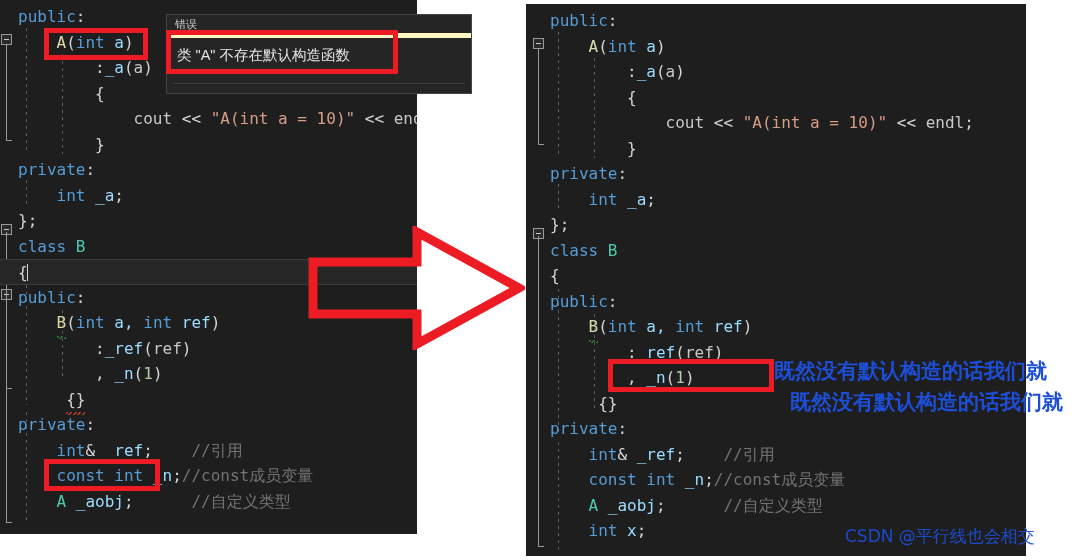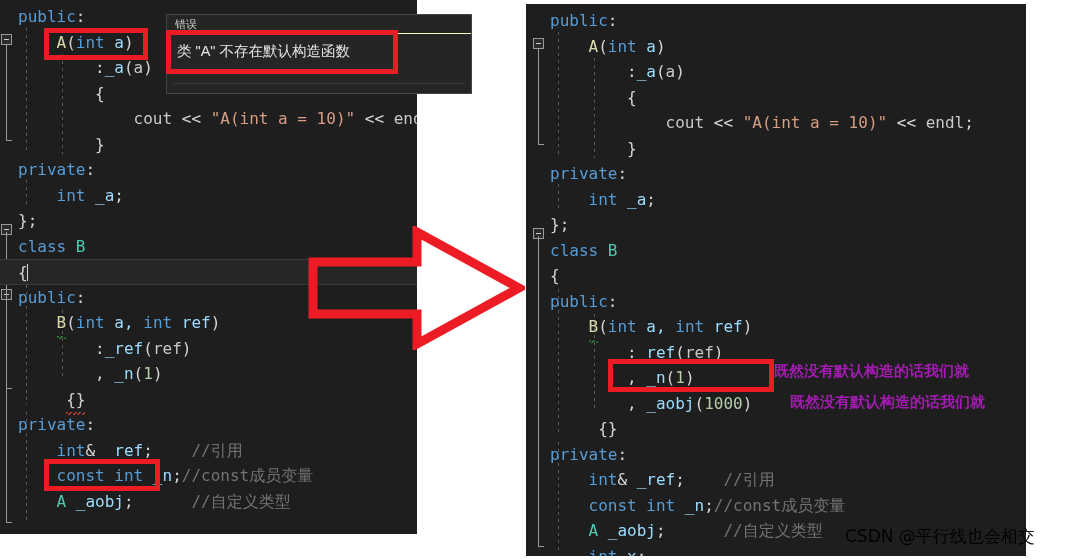--- a/index.html
+++ b/index.html
@@ -137,21 +137,21 @@
     border: 1px solid #454545;
     box-sizing: border-box;
     z-index: 6;
   }
   #tooltip .tt-header {
     height: 18px;
     line-height: 18px;
     font-size: 11px;
     color: #cfcfcf;
     padding-left: 8px;
-    border-bottom: 1px solid #fef9c3;
+    border-bottom: 5px solid #fef9c3;
     white-space: nowrap;
     overflow: hidden;
   }
   #tooltip .tt-body {
     padding: 8px 10px 0 10px;
     font-size: 14.5px;
     color: #e6e6e6;
     white-space: nowrap;
   }
   #tooltip .tt-sep {
@@ -180,35 +180,35 @@
     left: 307px; top: 226px;
     width: 218px; height: 124px;
     z-index: 8;
   }
 
   
   #annotation {
     position: absolute;
     left: 774px; top: 356px;
     width: 300px;
-    color: #a21caf;
-    font-size: 15px;
+    color: #1d4ed8;
+    font-size: 21px;
     line-height: 31px;
     font-weight: 700;
     font-family: "DejaVu Sans", sans-serif;
     white-space: nowrap;
     z-index: 10;
   }
   #annotation .ln2 { margin-left: 16px; }
 
   
   #watermark {
     position: absolute;
     left: 845px; top: 525px;
-    color: #000000;
+    color: #1d4ed8;
     font-size: 17px;
     font-family: "DejaVu Sans", sans-serif;
     white-space: nowrap;
     z-index: 11;
     opacity: .92;
   }
 </style>
 </head>
 <body>
 
@@ -287,21 +287,20 @@
     <div class="line">        <span class="punc">}</span></div>
     <div class="line"><span class="kw">private</span><span class="punc">:</span></div>
     <div class="line">    <span class="kw">int</span><span class="id"> _a</span><span class="punc">;</span></div>
     <div class="line"><span class="punc">};</span></div>
     <div class="line"><span class="kw">class</span><span class="plain"> </span><span class="type">B</span></div>
     <div class="line"><span class="punc">{</span></div>
     <div class="line"><span class="kw">public</span><span class="punc">:</span></div>
     <div class="line">    <span class="fn squiggle warn">B</span><span class="punc">(</span><span class="kw">int</span><span class="id"> a, </span><span class="kw">int</span><span class="id"> ref</span><span class="punc">)</span></div>
     <div class="line">        <span class="punc">:</span><span class="id">_ref</span><span class="punc">(</span><span class="dim">ref</span><span class="punc">)</span></div>
     <div class="line">        <span class="punc">, </span><span class="id">_n</span><span class="punc">(</span><span class="num">1</span><span class="punc">)</span></div>
-    <div class="line">        <span class="punc">, </span><span class="id">_aobj</span><span class="punc">(</span><span class="num">1000</span><span class="punc">)</span></div>
     <div class="line">     <span class="punc">{}</span></div>
     <div class="line"><span class="kw">private</span><span class="punc">:</span></div>
     <div class="line">    <span class="kw">int</span><span class="punc">&amp; </span><span class="id">_ref</span><span class="punc">;</span><span class="cmt">    //引用</span></div>
     <div class="line">    <span class="kw">const int</span><span class="id"> _n</span><span class="punc">;</span><span class="cmt">//const成员变量</span></div>
     <div class="line">    <span class="type">A</span><span class="id"> _aobj</span><span class="punc">;</span><span class="cmt">      //自定义类型</span></div>
     <div class="line">    <span class="kw">int</span><span class="id"> x</span><span class="punc">;</span></div>
 
   </div>
 </div>
 

